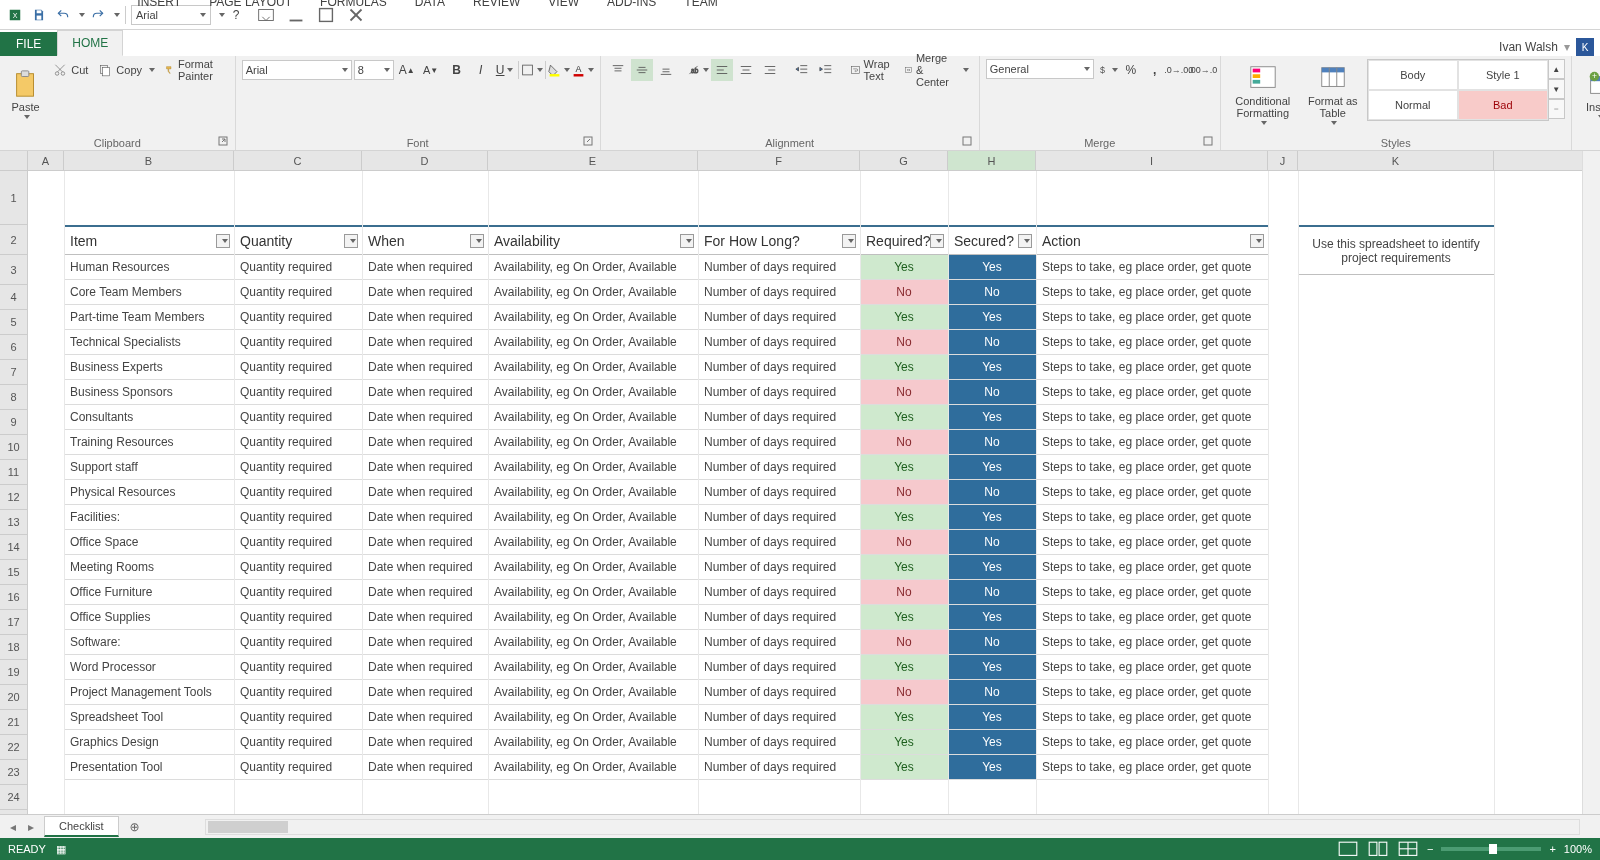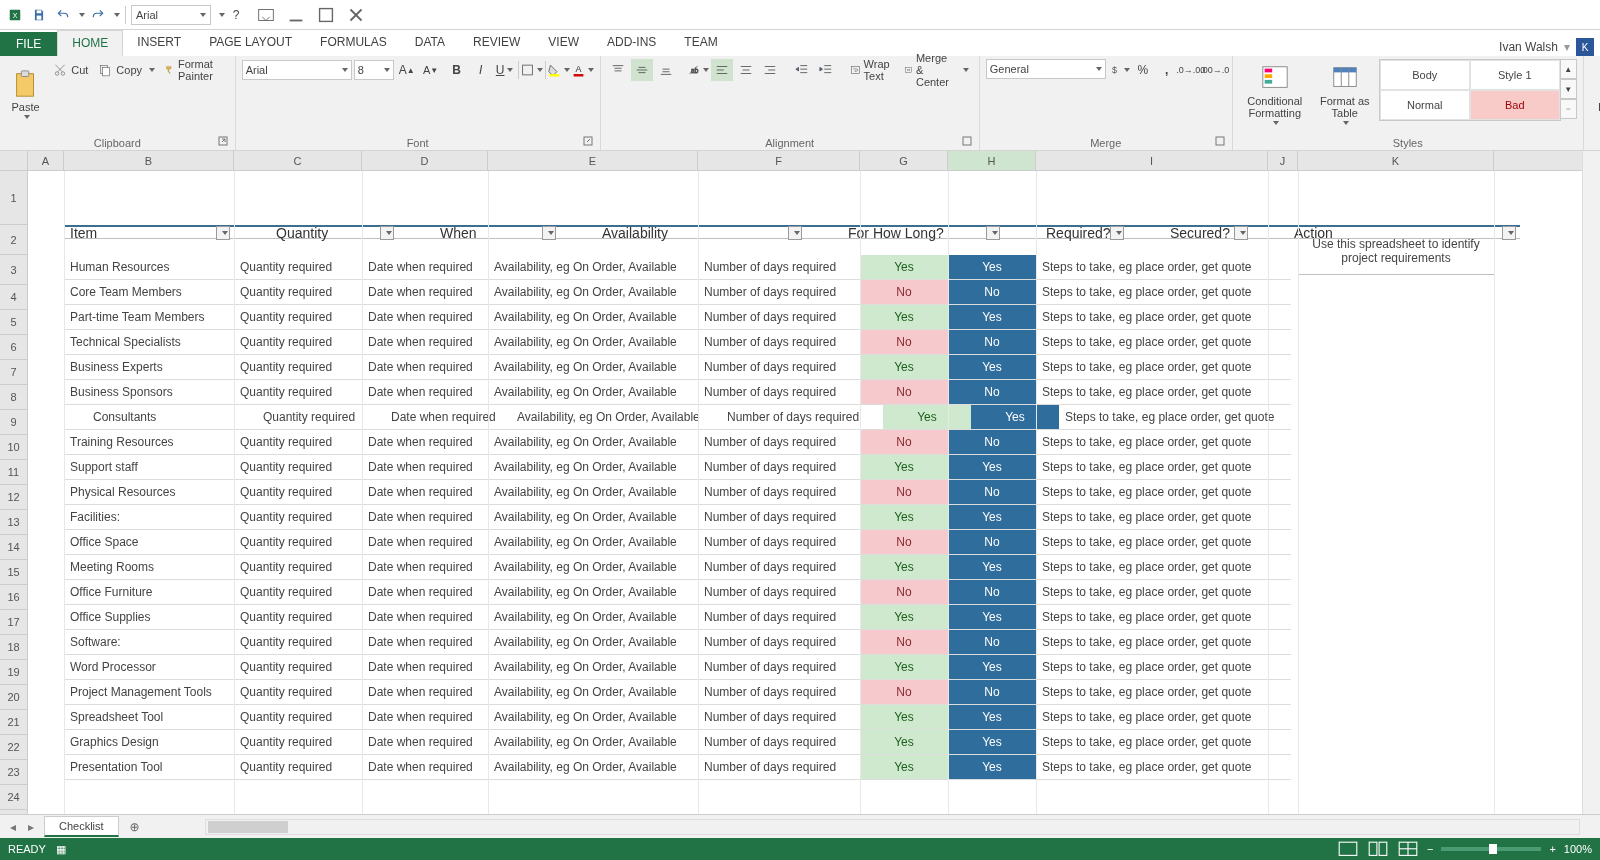--- a/index.html
+++ b/index.html
@@ -14,21 +14,21 @@
 .fontbox { height: 20px; border: 1px solid #c8c8c8; background: #fff; display: flex; align-items: center; padding: 0 4px; font-size: 11px; min-width: 80px; }
 .fontbox .dd { margin-left: auto; }
 .title { flex: 1; text-align: center; font-size: 13px; color: #444; }
 .winctrl { display: flex; gap: 8px; align-items: center; }
 .winctrl .ic { width: 22px; height: 22px; display: flex; align-items: center; justify-content: center; cursor: pointer; }
 
 
 .tabs { height: 26px; background: #fff; display: flex; align-items: flex-end; padding-left: 0; }
 .filetab { background: #217346; color: #fff; padding: 5px 16px; font-size: 12px; cursor: pointer; }
 .tab { padding: 5px 14px; font-size: 12px; color: #414141; cursor: pointer; }
-.tab.active { color: #217346; border: 1px solid #d4d4d4; border-bottom: 1px solid #f1f1f1; background: #f1f1f1; }
+.tab.active { color: #217346; border: 1px solid #d4d4d4; border-bottom: 1px solid #f1f1f1; background: #f1f1f1; margin-top: 40px; }
 .userbox { margin-left: auto; display: flex; align-items: center; gap: 6px; padding: 0 6px; font-size: 12px; justify-content: space-between; }
 .userbox .av { width: 18px; height: 18px; background: #2b579a; color: #fff; font-size: 10px; display: flex; align-items: center; justify-content: center; }
 
 
 .ribbon { height: 95px; background: #f1f1f1; border-bottom: 1px solid #d4d4d4; display: flex; }
 .group { border-right: 1px solid #d9d9d9; padding: 3px 6px 1px 6px; display: flex; flex-direction: column; }
 .group-body { flex: 1; display: flex; align-items: flex-start; gap: 4px; }
 .group-label { text-align: center; font-size: 11px; color: #666; padding-top: 2px; display: flex; justify-content: center; align-items: center; position: relative; }
 .group-label .lnch { position: absolute; right: 0; bottom: 1px; width: 12px; height: 12px; }
 .bigbtn { display: flex; flex-direction: column; align-items: center; justify-content: center; width: 46px; height: 70px; cursor: pointer; font-size: 11px; gap: 2px; }
@@ -54,21 +54,21 @@
 .colhdr { border-right: 1px solid #ccc; display: flex; align-items: center; justify-content: center; font-size: 11px; color: #555; background: #e6e6e6; }
 .colhdr.sel { background: #cfe5cf; }
 .selectall { position: absolute; top: 0; left: 0; width: 28px; height: 20px; background: #e6e6e6; border-right: 1px solid #ccc; border-bottom: 1px solid #ccc; z-index: 6; }
 .rowhdrs { position: absolute; top: 20px; left: 0; width: 28px; bottom: 0; background: #e6e6e6; border-right: 1px solid #ccc; z-index: 4; }
 .rowhdr { height: 25px; border-bottom: 1px solid #ccc; display: flex; align-items: center; justify-content: center; font-size: 11px; color: #555; }
 .rowhdr.tall { height: 54px; }
 .rowhdr.med { height: 30px; }
 .grid { position: absolute; top: 20px; left: 28px; right: 18px; bottom: 0; overflow: hidden; background: #fff; }
 .gcol { position: absolute; top: 0; bottom: 0; border-right: 1px solid #e8e8e8; }
 .sheet-title { position: absolute; left: 36px; top: 12px; font-size: 28px; color: #2b5b7a; font-weight: 400; font-family: "Segoe UI Light", "Segoe UI", Arial; }
-.thead { position: absolute; left: 36px; top: 54px; height: 14px; display: flex; background: #fff; border-top: 2px solid #3b6e8f; border-bottom: 1px solid #bfbfbf; gap: 36px; }
+.thead { position: absolute; left: 36px; top: 54px; height: 30px; display: flex; background: #fff; border-top: 2px solid #3b6e8f; border-bottom: 1px solid #bfbfbf; }
 .th { display: flex; align-items: center; padding: 0 6px; font-size: 14px; color: #333; position: relative; }
 .th .flt { position: absolute; right: 4px; width: 14px; height: 14px; border: 1px solid #9a9a9a; background: #f3f3f3; display: flex; align-items: center; justify-content: center; }
 .tbody { position: absolute; left: 36px; top: 84px; }
 .tr { height: 25px; display: flex; align-items: center; border-bottom: 1px solid #dcdcdc; }
 .td { padding: 0 6px; font-size: 12px; color: #444; overflow: hidden; white-space: nowrap; }
 .td.center { text-align: center; }
 .req-yes { background: #cfe9ce; color:#1c5e1c; }
 .req-no { background: #f6c9cd; color:#8a2b30; }
 .sec { background: #2f6d9c; color: #fff; }
 .sidenote { position: absolute; top: 54px; height: 50px; border-top: 2px solid #3b6e8f; border-bottom: 1px solid #bfbfbf; display: flex; align-items: center; justify-content: center; text-align: center; font-size: 12px; color: #444; padding: 0 8px; }
@@ -385,21 +385,21 @@
         <span>Alignment</span>
         <span class="lnch"><svg viewBox="0 0 10 10" stroke="#777" fill="none">
             <rect x="1" y="1" width="8" height="8"></rect>
           </svg></span>
       </div>
   </div>
 
   <div class="group">
     <div class="group-body">
       <div class="col">
-        <div class="combo" style="width:120px;">
+        <div class="combo" style="width:108px;">
             <span>General</span>
             <span class="dd-arrow" style="margin-left:auto;"></span>
           </div>
         <div class="row">
           <div class="icbtn">
               <svg viewBox="0 0 16 16">
                 <text x="8" y="12" font-size="11" text-anchor="middle" fill="#555">$</text>
               </svg>
               <span class="dd-arrow"></span>
             </div>
@@ -672,21 +672,21 @@
           <div class="td " style="width: 170px;">Business Sponsors</div>
           <div class="td " style="width: 128px;">Quantity required</div>
           <div class="td " style="width: 126px;">Date when required</div>
           <div class="td " style="width: 210px;">Availability, eg On Order, Available</div>
           <div class="td " style="width: 162px;">Number of days required</div>
           <div class="td center req-no" style="width: 88px; display: flex; align-items: center; justify-content: center; height: 100%;">No</div>
           <div class="td center sec" style="width: 88px; display: flex; align-items: center; justify-content: center; height: 100%;">No</div>
           <div class="td " style="width: 232px;">Steps to take, eg place order, get quote</div>
         </div>
         <div class="tr">
-          <div class="td " style="width: 170px; margin-left: 23px;">Consultants</div>
+          <div class="td " style="width: 170px;">Consultants</div>
           <div class="td " style="width: 128px;">Quantity required</div>
           <div class="td " style="width: 126px;">Date when required</div>
           <div class="td " style="width: 210px;">Availability, eg On Order, Available</div>
           <div class="td " style="width: 162px;">Number of days required</div>
           <div class="td center req-yes" style="width: 88px; display: flex; align-items: center; justify-content: center; height: 100%;">Yes</div>
           <div class="td center sec" style="width: 88px; display: flex; align-items: center; justify-content: center; height: 100%;">Yes</div>
           <div class="td " style="width: 232px;">Steps to take, eg place order, get quote</div>
         </div>
         <div class="tr">
           <div class="td " style="width: 170px;">Training Resources</div>

